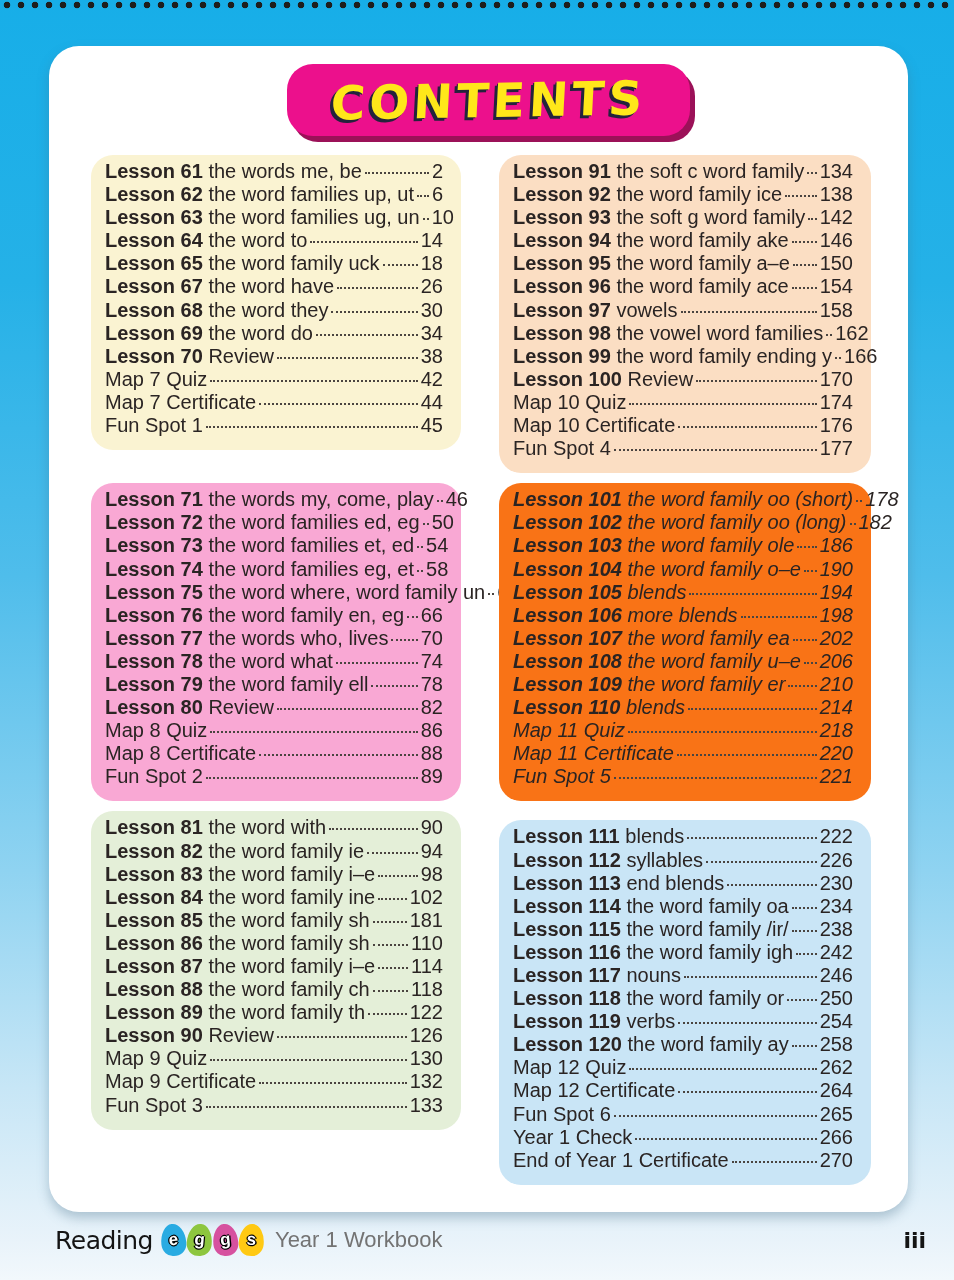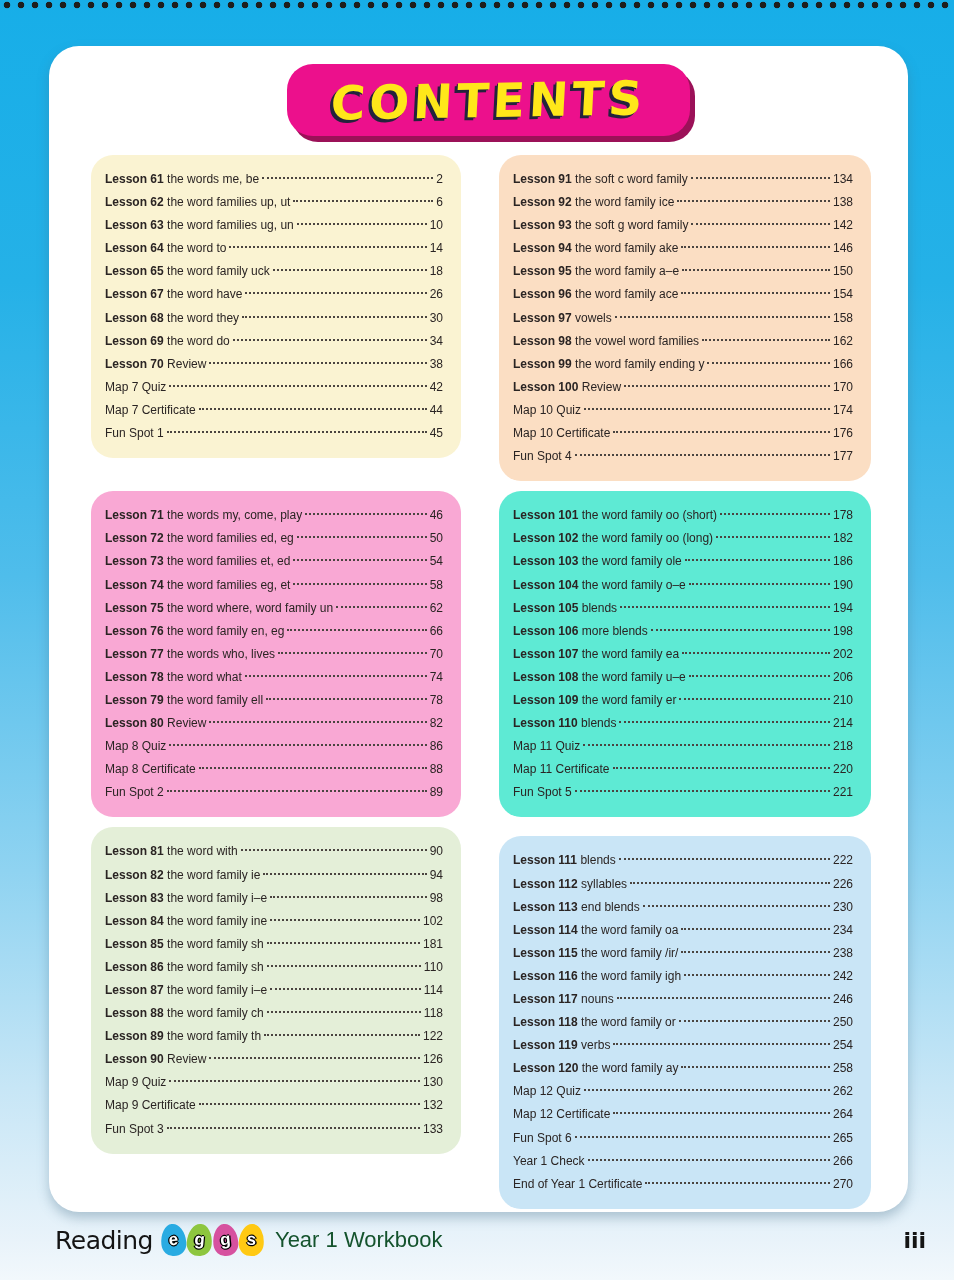--- a/index.html
+++ b/index.html
@@ -35,22 +35,22 @@
     text-shadow:-3px 3px 0 #23233C, -1px 1px 0 #23233C;
     font-family:"DejaVu Sans","Liberation Sans",sans-serif;
   }
 
   .toc-grid {
     position:absolute; left:91px; top:155px; z-index:5;
     display:grid; grid-template-columns:370px 372px; gap:10px 38px;
     align-items:start;
   }
   .panel {
-    border-radius:22px; padding:13px 18px 13px 14px;
-    font-size:12px; line-height:23.1px; color:#2A2423;
+    border-radius:22px; padding:5px 18px 13px 14px;
+    font-size:20px; line-height:23.1px; color:#2A2423;
   }
   .toc-row { display:flex; align-items:baseline; white-space:nowrap; }
   .toc-row .label strong { font-weight:700; }
   .dot-leader {
     flex:1; min-width:6px; margin:0 3px;
     border-bottom:2.4px dotted #4A4440;
     transform:translateY(-4px);
   }
   .page-ref { text-align:right; }
 
@@ -65,21 +65,21 @@
   .eggs { display:flex; align-items:center; margin:0 10px 0 8px; }
   .egg {
     width:25px; height:32px; margin-right:1px;
     border-radius:50% 50% 46% 46% / 62% 62% 40% 40%;
     display:flex; align-items:center; justify-content:center;
     font-weight:800; font-size:17px; color:#FFFFFF;
     text-shadow:-1.3px 0 0 #000,1.3px 0 0 #000,0 -1.3px 0 #000,0 1.3px 0 #000;
   }
   .egg:nth-child(odd){ transform:rotate(-6deg); }
   .egg:nth-child(even){ transform:rotate(5deg); }
-  .brand-workbook { font-size:22px; color:#14532d; }
+  .brand-workbook { font-size:22px; color:#737373; }
   .page-number {
     margin-left:auto; font-weight:800; font-size:22px; color:#141414;
     font-family:"DejaVu Sans","Liberation Sans",sans-serif;
   }
 </style>
 </head>
 <body>
 
 <div class="card"></div>
 
@@ -279,21 +279,21 @@
         <span class="label"><span>Map 8 Certificate</span></span>
         <span class="dot-leader"></span>
         <span class="page-ref">88</span>
       </div>
       <div class="toc-row">
         <span class="label"><span>Fun Spot 2</span></span>
         <span class="dot-leader"></span>
         <span class="page-ref">89</span>
       </div>
     </div>
-    <div class="panel" style="background: #5eead4;">
+    <div class="panel" style="background: #f97316; font-style: italic;">
       <div class="toc-row">
         <span class="label"><strong>Lesson 101</strong> <span>the word family oo (short)</span></span>
         <span class="dot-leader"></span>
         <span class="page-ref">178</span>
       </div>
       <div class="toc-row">
         <span class="label"><strong>Lesson 102</strong> <span>the word family oo (long)</span></span>
         <span class="dot-leader"></span>
         <span class="page-ref">182</span>
       </div>

